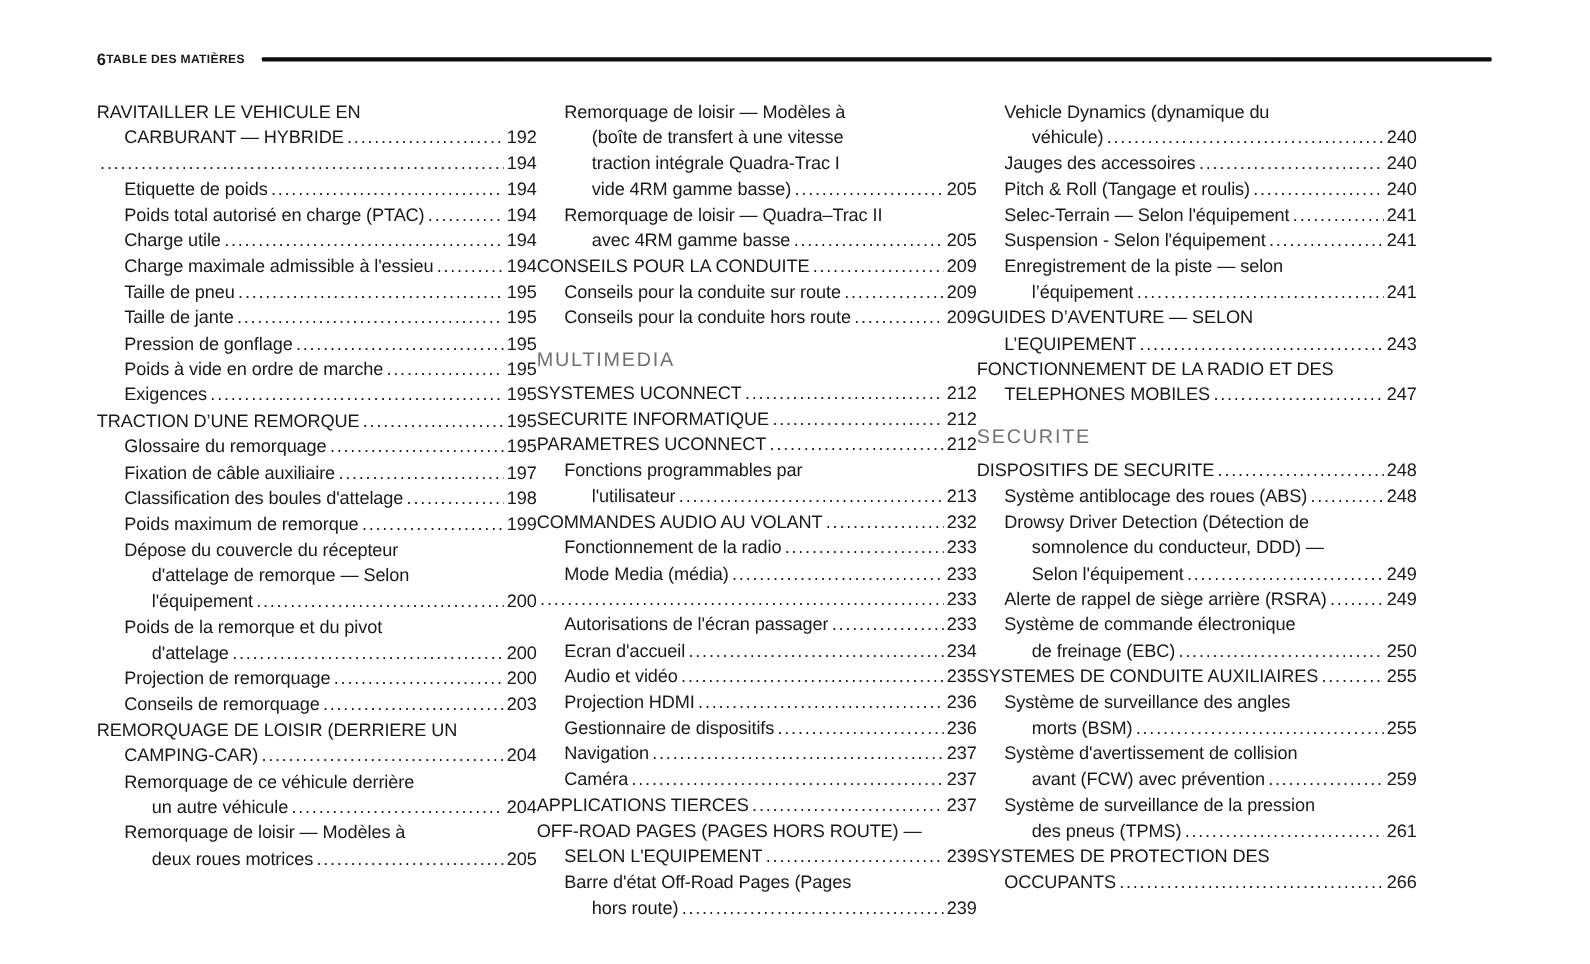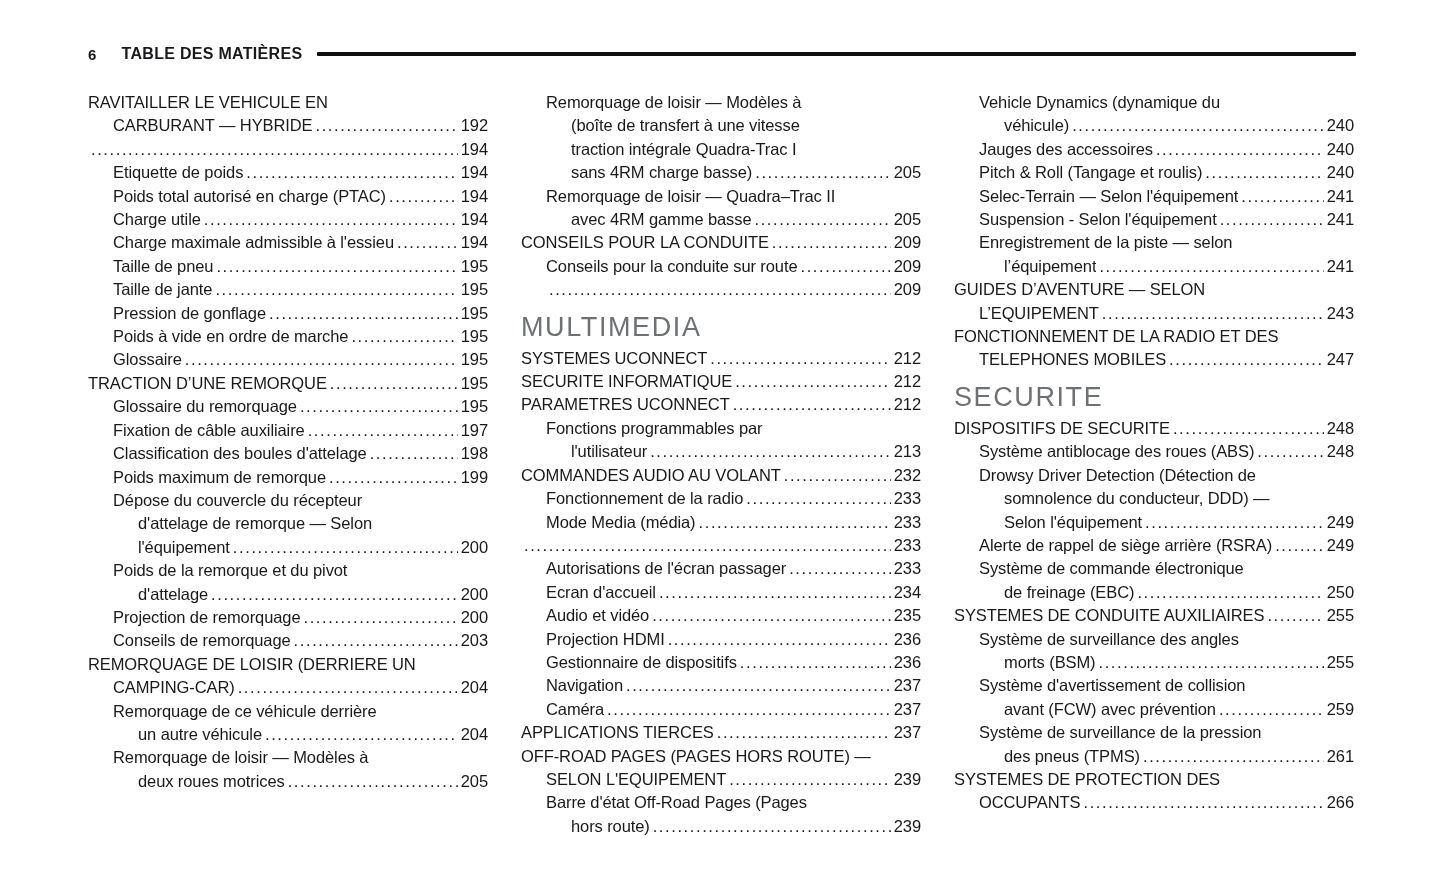--- a/index.html
+++ b/index.html
@@ -9,43 +9,43 @@
     box-sizing:border-box;
     background:#ffffff;
     padding:44px 89px 0 88px;
     font-family:"Liberation Sans", sans-serif;
     color:var(--text,#18191b);
     overflow:hidden;
   }
   
   .hdr { display:flex; align-items:center; height:20px; }
   .hdr .num { font-size:15px; font-weight:700; letter-spacing:.2px; }
-  .hdr .ttl { font-size:16px; font-weight:700; letter-spacing:.3px; margin-left:25px; white-space:nowrap;text-align:center; }
+  .hdr .ttl { font-size:11px; font-weight:700; letter-spacing:.3px; white-space:nowrap;text-align:center; }
   .hdr .rule { flex:1; height:4px; background:var(--rule,#0f0f0f); margin-left:15px; border-radius:1px; }
   
-  .cols { display:flex; gap:33px; margin-top:27px; }
+  .cols { display:flex; margin-top:27px; }
   .col { flex:0 0 400px; width:400px; }
   .line {
     font-size:16.5px; line-height:23.4px;
     letter-spacing:-0.1px;
     white-space:nowrap; overflow:hidden;
   }
   .line.flex { display:flex; align-items:baseline; }
   .i0 { padding-left:0; }
   .i1 { padding-left:25px; }
   .i2 { padding-left:50px; }
   .txt { white-space:nowrap; flex:0 1 auto; overflow:hidden; }
   .leader { flex:1 1 0; min-width:6px; overflow:hidden; white-space:nowrap; margin:0 3px 0 3px; }
   .leader::after {
     content:"....................................................................................................";
     letter-spacing:1.6px;
   }
   .pg { flex:0 0 auto; }
   .sec-header {
-    font-size:27px; line-height:24px;
+    font-size:18px; line-height:24px;
     color:var(--muted,#6e7173);
     letter-spacing:1.6px;
     margin:13px 0 8px 0;
     font-weight:400;
     white-space:nowrap;
   }
 </style>
 </head>
 <body>
 
@@ -122,21 +122,21 @@
         </div>
         <div class="entry">
           <div class="line i1 flex">
             <span class="txt">Poids à vide en ordre de marche</span>
             <span class="leader"></span>
             <span class="pg">195</span>
           </div>
         </div>
         <div class="entry">
           <div class="line i1 flex">
-            <span class="txt">Glossaire</span>
+            <span class="txt">Exigences</span>
             <span class="leader"></span>
             <span class="pg">195</span>
           </div>
         </div>
         <div class="entry">
           <div class="line i0 flex">
             <span class="txt">TRACTION D’UNE REMORQUE</span>
             <span class="leader"></span>
             <span class="pg">195</span>
           </div>
@@ -224,21 +224,21 @@
             <span class="pg">205</span>
           </div>
         </div>
       </div>
       <div class="col">
         <div class="entry">
           <div class="line i1">Remorquage de loisir — Modèles à</div>
           <div class="line i2">(boîte de transfert à une vitesse</div>
           <div class="line i2">traction intégrale Quadra-Trac I</div>
           <div class="line i2 flex">
-            <span class="txt">sans 4RM charge basse)</span>
+            <span class="txt">vide 4RM gamme basse)</span>
             <span class="leader"></span>
             <span class="pg">205</span>
           </div>
         </div>
         <div class="entry">
           <div class="line i1">Remorquage de loisir — Quadra–Trac II</div>
           <div class="line i2 flex">
             <span class="txt">avec 4RM gamme basse</span>
             <span class="leader"></span>
             <span class="pg">205</span>
@@ -253,20 +253,21 @@
         </div>
         <div class="entry">
           <div class="line i1 flex">
             <span class="txt">Conseils pour la conduite sur route</span>
             <span class="leader"></span>
             <span class="pg">209</span>
           </div>
         </div>
         <div class="entry">
           <div class="line i1 flex">
+            <span class="txt">Conseils pour la conduite hors route</span>
             <span class="leader"></span>
             <span class="pg">209</span>
           </div>
         </div>
         <div class="sec-header">MULTIMEDIA</div>
         <div class="entry">
           <div class="line i0 flex">
             <span class="txt">SYSTEMES UCONNECT</span>
             <span class="leader"></span>
             <span class="pg">212</span>

